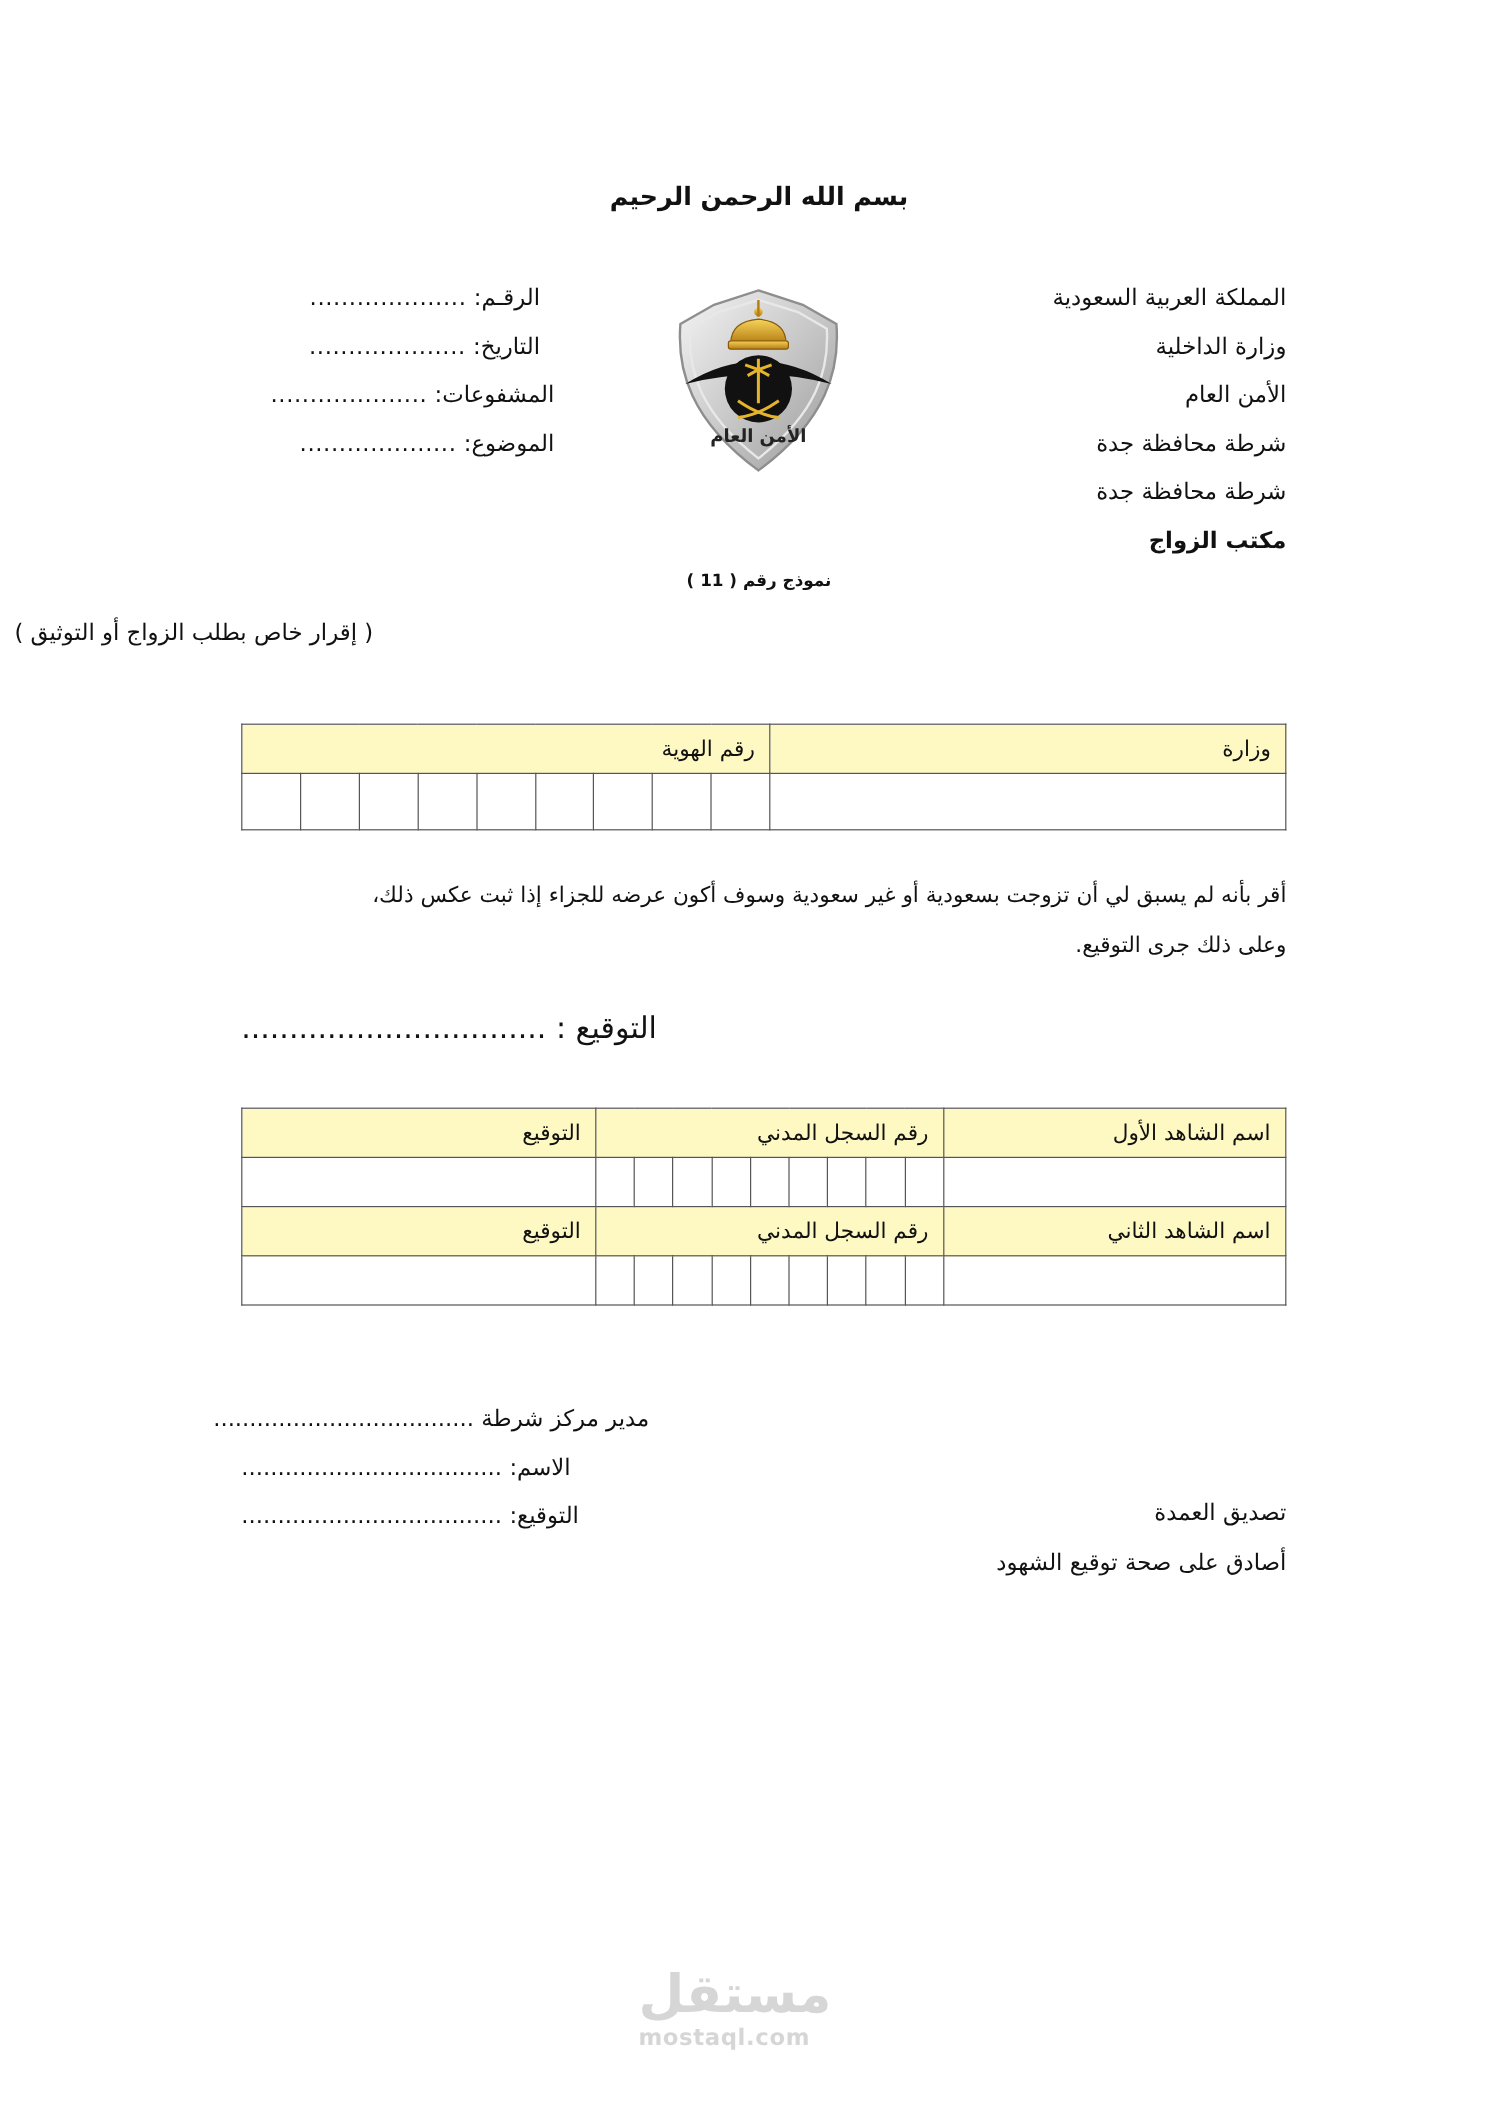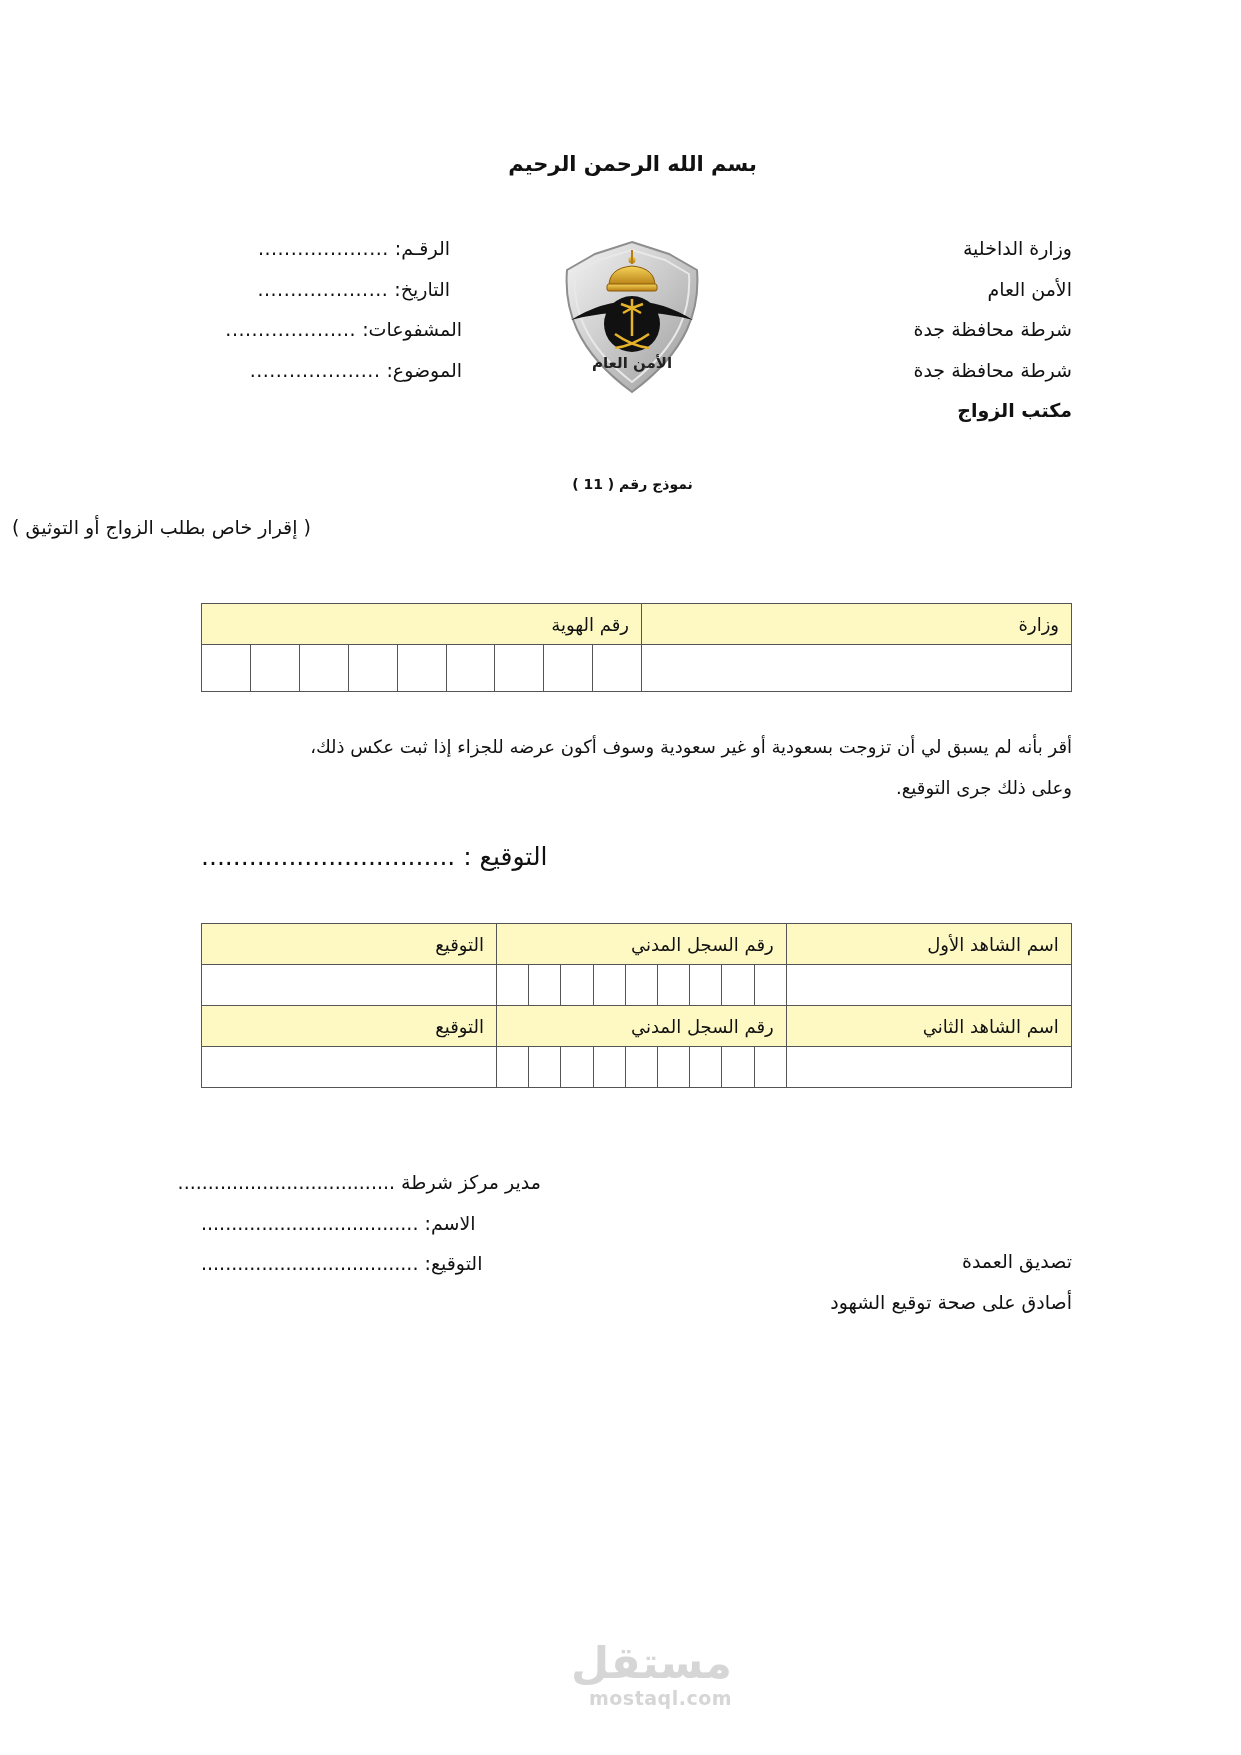--- a/index.html
+++ b/index.html
@@ -50,32 +50,33 @@
       font-size: 18px; line-height: 41px; direction: rtl;
     }
 
     .sig-line { left: 189px; top: 842px; font-size: 25px; direction: rtl; white-space: nowrap; }
 
     .footer-left { left: 189px; top: 1166px; width: 340px; }
     .footer-left .row { height: 40.5px; line-height: 32px; font-size: 19px; white-space: nowrap; direction: rtl; text-align: left; }
     .footer-right { right: 181px; top: 1206px; width: 400px; text-align: right; margin-top: 39px; }
     .footer-right .row { height: 40.5px; line-height: 32px; font-size: 19px; direction: rtl; }
 
-    .watermark { left: 520px; top: 1638px; width: 200px; text-align: right; color: #d6d6d6; }
+    .watermark { left: 520px; top: 1638px; width: 200px; text-align: left; color: #d6d6d6; }
     .watermark .ar { font-size: 44px; font-weight: bold; line-height: 50px; direction: rtl; }
     .watermark .en { font-size: 19px; font-weight: bold; line-height: 20px; letter-spacing: 0.5px; }
   </style>
 </head>
 <body>
 
 <div class="page">
 
   <div class="abs basmala">بسم الله الرحمن الرحيم</div>
 
   <div class="abs hdr-right">
+    <div class="line">المملكة العربية السعودية</div>
     <div class="line">وزارة الداخلية</div>
     <div class="line">الأمن العام</div>
     <div class="line">شرطة محافظة جدة</div>
     <div class="line">شرطة محافظة جدة</div>
     <div class="line bold">مكتب الزواج</div>
   </div>
 
   <div class="abs hdr-left">
     <div class="row" style="padding-right:12px;">
       <span class="lbl">الرقـم:</span>

